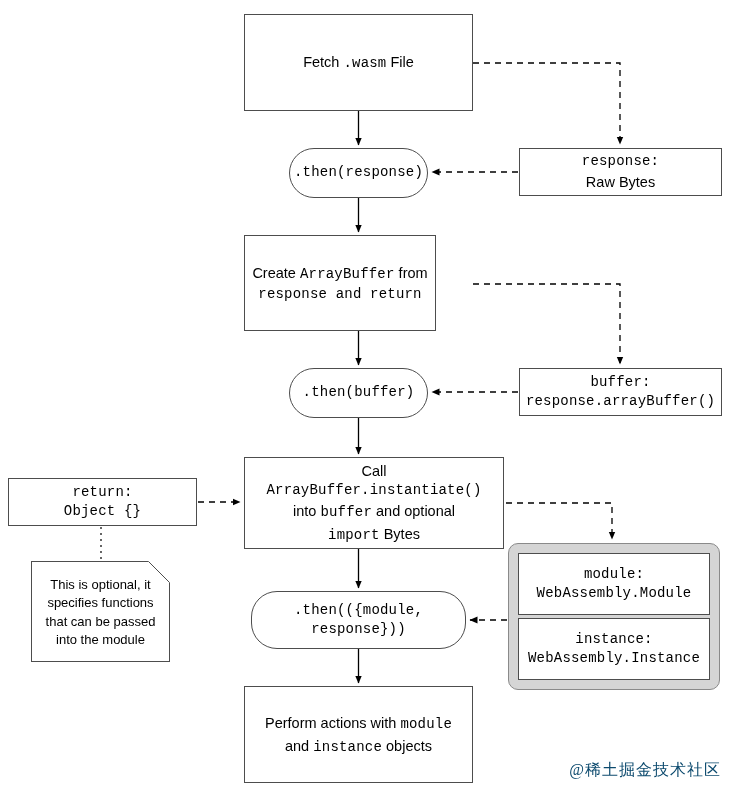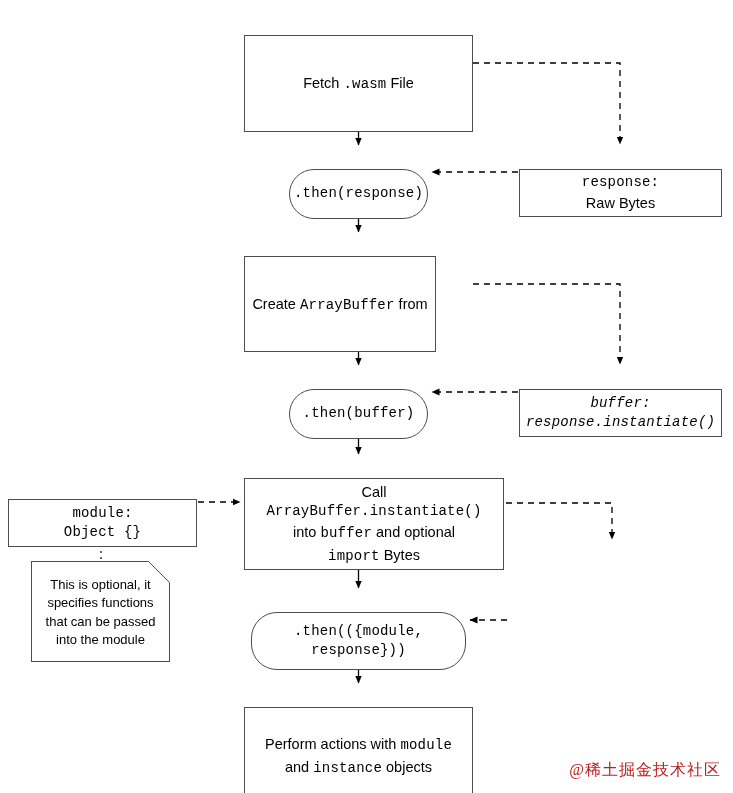--- a/index.html
+++ b/index.html
@@ -29,41 +29,40 @@
   .node {
     position: absolute;
     box-sizing: border-box;
     display: flex;
     align-items: center;
     justify-content: center;
     text-align: center;
     background: #ffffff;
     border: 1px solid #4d4d4d;
     line-height: 1.38;
-    margin-top: 21px;
   }
   .node .txt { width: 100%; padding: 0 6px; }
   .rect { border-radius: 0; }
   .pill { border-radius: 26px; }
   .mono { font-family: "Liberation Mono", monospace; font-size: 14px; letter-spacing: 0.2px; }
   .m { font-family: "Liberation Mono", monospace; font-size: 14px; letter-spacing: 0.2px; }
   .s { font-family: "Liberation Sans", sans-serif; font-size: 14.5px; }
 
   
   #node-fetch      { left: 244px; top: 14px;  width: 229px; height: 97px; }
   #node-then-resp  { left: 289px; top: 148px; width: 139px; height: 50px; }
   #node-create     { left: 244px; top: 235px; width: 192px; height: 96px; }
   #node-then-buf   { left: 289px; top: 368px; width: 139px; height: 50px; }
   #node-call       { left: 244px; top: 457px; width: 260px; height: 92px; }
   #node-then-mod   { left: 251px; top: 591px; width: 215px; height: 58px; align-items: center; }
   #node-perform    { left: 244px; top: 686px; width: 229px; height: 97px; }
 
   
   #node-response   { left: 519px; top: 148px; width: 203px; height: 48px; }
-  #node-buffer     { left: 519px; top: 368px; width: 203px; height: 48px; font-style: italic; }
+  #node-buffer     { left: 519px; top: 368px; width: 203px; height: 48px; }
 
   
   #node-import     { left: 8px;   top: 478px; width: 189px; height: 48px; }
 
   
   #group-results {
     position: absolute;
     left: 508px; top: 543px;
     width: 212px; height: 147px;
     box-sizing: border-box;
@@ -119,21 +118,21 @@
     font-size: 13px;
     line-height: 1.42;
     padding: 6px 8px 4px 8px;
     box-sizing: border-box;
   }
 
   #watermark {
     position: absolute;
     right: 12px;
     bottom: 12px;
-    color: #b91c1c;
+    color: #0c4a6e;
     font-family: "Liberation Serif", serif;
     font-size: 16px;
     letter-spacing: 1px;
     white-space: nowrap;
   }
 </style>
 </head>
 <body>
 
 <div id="canvas">
@@ -175,20 +174,21 @@
 
   <div class="node pill" id="node-then-resp">
     <div class="txt mono">.then(response)</div>
   </div>
 
   <div class="node rect" id="node-create">
     <div class="txt">
       <div>
         <span class="s">Create </span><span class="m">ArrayBuffer</span><span class="s"> from</span>
       </div>
+      <div class="m">response and return</div>
     </div>
   </div>
 
   <div class="node pill" id="node-then-buf">
     <div class="txt mono">.then(buffer)</div>
   </div>
 
   <div class="node rect" id="node-call">
     <div class="txt">
       <div class="s">Call</div>
@@ -223,36 +223,50 @@
   <div class="node rect" id="node-response">
     <div class="txt">
       <div class="m">response:</div>
       <div class="s">Raw Bytes</div>
     </div>
   </div>
 
   <div class="node rect" id="node-buffer">
     <div class="txt mono">
       <div>buffer:</div>
-      <div>response.instantiate()</div>
+      <div>response.arrayBuffer()</div>
     </div>
   </div>
 
   <div class="node rect" id="node-import">
     <div class="txt mono">
-      <div>module:</div>
+      <div>return:</div>
       <div>Object {}</div>
     </div>
   </div>
 
   <div id="node-note">
     <div class="note-body"></div>
     <svg class="note-fold" viewBox="0 0 22 22">
       <path d="M0,0 L22,22 L0,22 z" fill="none"></path>
       <path d="M0.5,0.5 L21.5,21.5" stroke="#4d4d4d" stroke-width="1" fill="none"></path>
     </svg>
     <div class="note-text">This is optional, it specifies functions that can be passed into the module</div>
   </div>
 
+  <div id="group-results">
+    <div class="subnode">
+      <div class="txt mono">
+        <div>module:</div>
+        <div>WebAssembly.Module</div>
+      </div>
+    </div>
+    <div class="subnode">
+      <div class="txt mono">
+        <div>instance:</div>
+        <div>WebAssembly.Instance</div>
+      </div>
+    </div>
+  </div>
 
   <div id="watermark">@稀土掘金技术社区</div>
 
 </div>
 
 </body></html>

